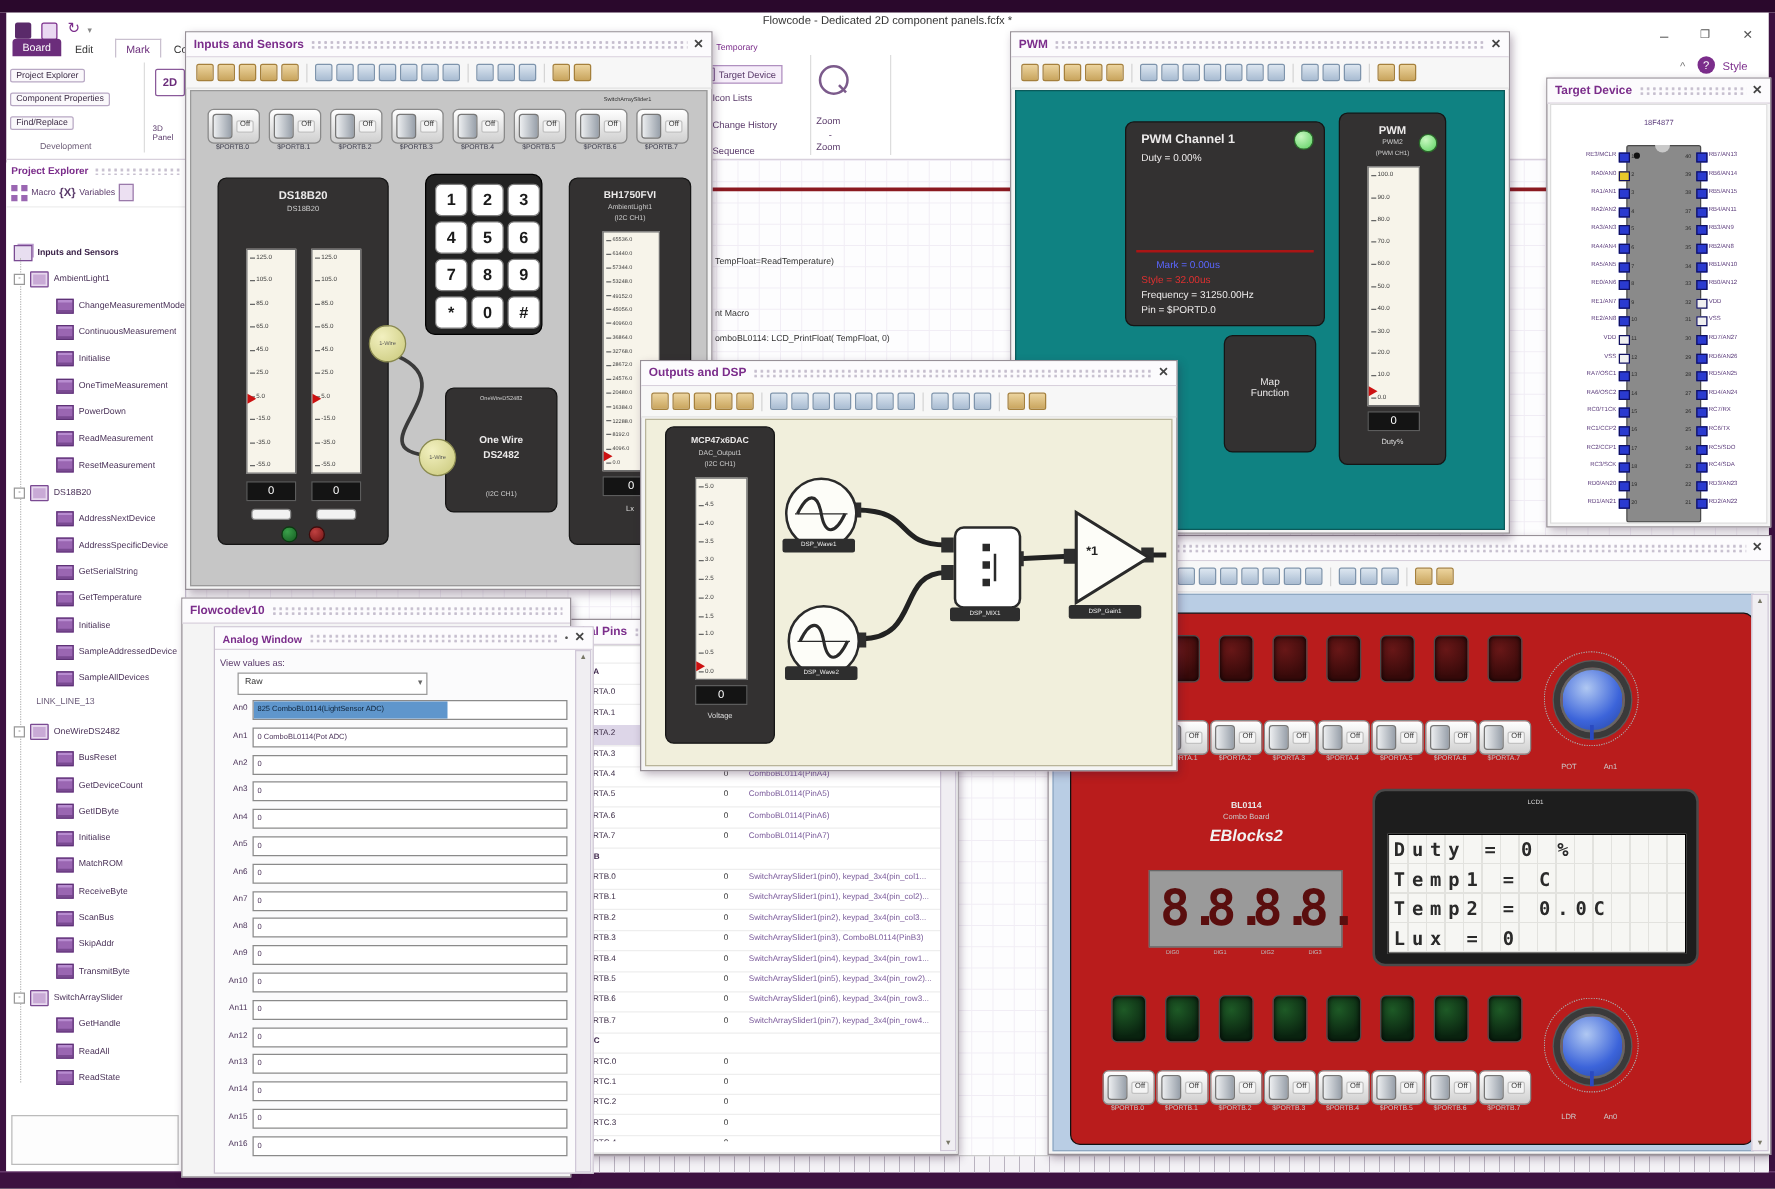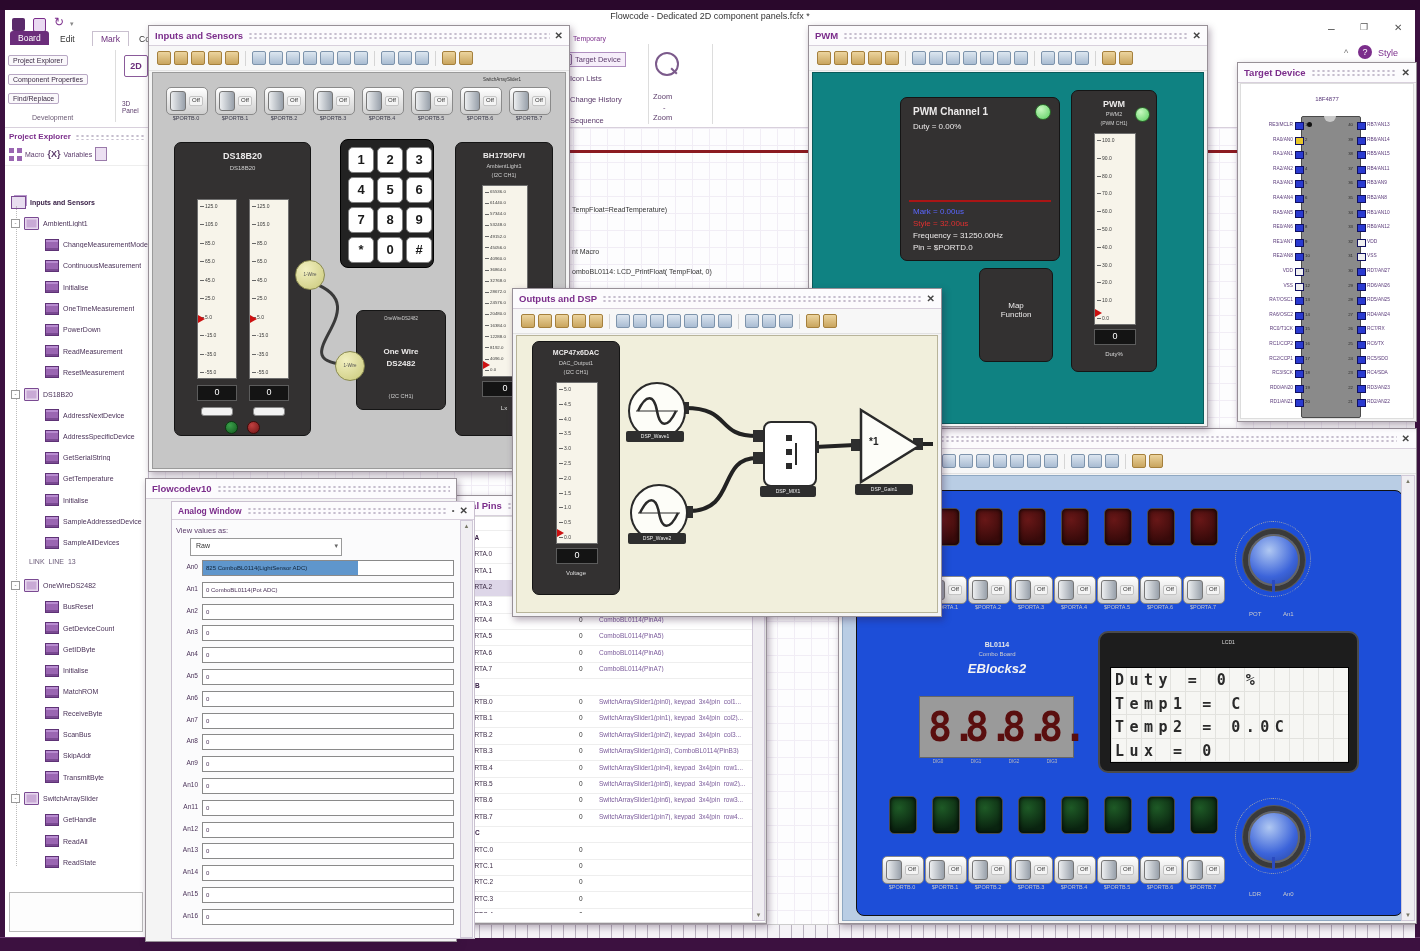--- a/index.html
+++ b/index.html
@@ -322,21 +322,21 @@
         <div class="ti b"></div>
         <div class="tsep"></div>
         <div class="ti b"></div>
         <div class="ti b"></div>
         <div class="ti b"></div>
         <div class="tsep"></div>
         <div class="ti g"></div>
         <div class="ti g"></div>
       </div>
     <div class="abs" id="board-canvas" style="left:3px;top:46px;width:559px;height:444px;background:#b9cde4;border:1px solid #8fa8c2;overflow:hidden;">
-        <div class="abs" style="left: 13px; top: 14px; width: 545px; height: 424px; background: #1d4ed8; border-radius: 8px; border: 1px solid rgb(17, 17, 17);">
+        <div class="abs" style="left: 13px; top: 14px; width: 545px; height: 424px; background: #b91c1c; border-radius: 8px; border: 1px solid rgb(17, 17, 17);">
           <div class="led r" style="left: 32px; top: 17px; width: 26px; height: 36px;"></div>
           <div class="led r" style="left: 75px; top: 17px; width: 26px; height: 36px;"></div>
           <div class="led r" style="left: 118px; top: 17px; width: 26px; height: 36px;"></div>
           <div class="led r" style="left: 161px; top: 17px; width: 26px; height: 36px;"></div>
           <div class="led r" style="left: 204px; top: 17px; width: 26px; height: 36px;"></div>
           <div class="led r" style="left: 247px; top: 17px; width: 26px; height: 36px;"></div>
           <div class="led r" style="left: 290px; top: 17px; width: 26px; height: 36px;"></div>
           <div class="led r" style="left: 333px; top: 17px; width: 26px; height: 36px;"></div>
           <div class="sw" style="left: 25px; top: 85px; width: 40px; height: 26px;">
             <div class="kn"></div>
@@ -491,21 +491,21 @@
         <div class="tsep"></div>
         <div class="ti g"></div>
         <div class="ti g"></div>
       </div>
     <div class="abs" id="pwm-canvas" style="left:3px;top:46px;width:390px;height:350px;background:#0f8282;border:1px solid #0a5a5a;">
       <div class="mblock" style="left:87px;top:24px;width:158px;height:162px;">
         <div class="abs" style="left:12px;top:8px;font-size:10px;font-weight:bold;">PWM Channel 1</div>
         <div class="abs" style="right:8px;top:6px;width:14px;height:14px;border-radius:50%;background:radial-gradient(circle at 35% 30%,#c8f8c0,#5ad060);border:1px solid #2a6a2a;"></div>
         <div class="abs" style="left:12px;top:24px;font-size:8px;">Duty = 0.00%</div>
         <div class="abs" style="left:8px;top:102px;width:142px;height:2px;background:#aa1515;"></div>
-        <div class="abs" style="left:12px;top:109px;font-size:8px;color:#5a66ff;">Mark = 0.00us</div>
+        <div class="abs" style="left:24px;top:109px;font-size:8px;color:#5a66ff;">Mark = 0.00us</div>
         <div class="abs" style="left:12px;top:121px;font-size:8px;color:#e03030;">Style = 32.00us</div>
         <div class="abs" style="left:12px;top:133px;font-size:8px;">Frequency = 31250.00Hz</div>
         <div class="abs" style="left:12px;top:145px;font-size:8px;">Pin = $PORTD.0</div>
       </div>
       <div class="mblock" id="pwm-meter" style="left:258px;top:17px;width:84px;height:280px;">
         <div class="abs" style="right:6px;top:16px;width:13px;height:13px;border-radius:50%;background:radial-gradient(circle at 35% 30%,#c8f8c0,#5ad060);border:1px solid #2a6a2a;"></div>
       <div class="abs" style="left: 0px; right: 0px; top: 8px; font-size: 9px; font-weight: bold; text-align: center;">PWM</div>
           <div class="abs" style="left: 0px; right: 0px; top: 20px; font-size: 5.5px; color: rgb(207, 207, 207); text-align: center;">PWM2</div>
           <div class="abs" style="left: 0px; right: 0px; top: 29px; font-size: 5px; color: rgb(207, 207, 207); text-align: center;">(PWM CH1)</div>
           <div class="scale" style="left: 22px; top: 42px; width: 40px; height: 190px;">

